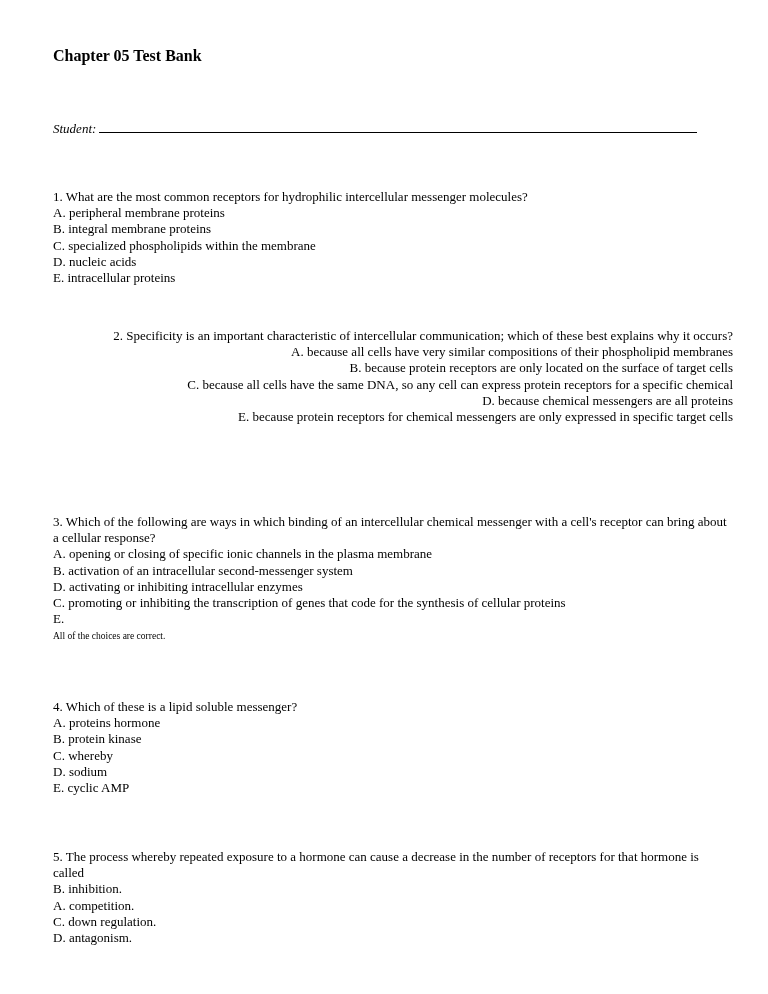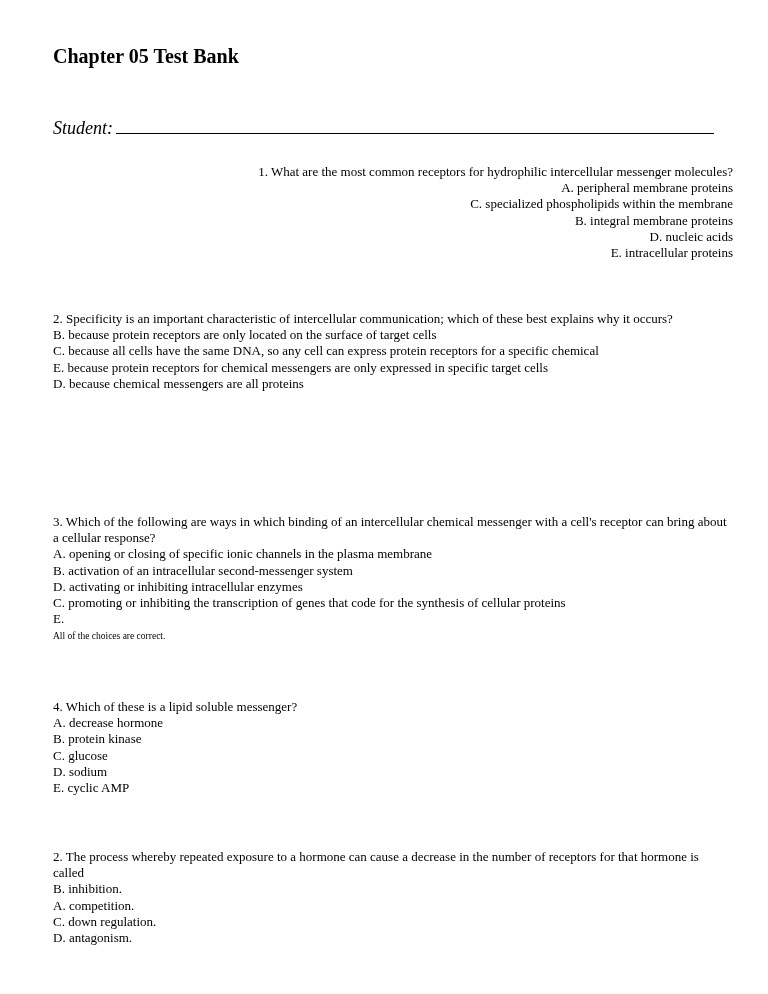--- a/index.html
+++ b/index.html
@@ -12,30 +12,30 @@
       height: 994px;
       position: relative;
       overflow: hidden;
       font-family: "Liberation Serif", "DejaVu Serif", serif;
       color: #000000;
     }
     .title {
       position: absolute;
       left: 53px;
       top: 42px;
-      font-size: 20px;
+      font-size: 16px;
       font-weight: bold;
       line-height: 28px;
       margin: 0;
     }
     .student {
       position: absolute;
       left: 53px;
       top: 120px;
-      font-size: 18px;
+      font-size: 13px;
       font-style: italic;
       line-height: 16px;
       white-space: nowrap;
     }
     .student-line {
       display: inline-block;
       width: 598px;
       border-bottom: 1px solid #000;
       height: 12px;
       margin-left: 3px;
@@ -62,55 +62,56 @@
   </style>
 </head>
 <body>
 
 <h1 class="title">Chapter 05 Test Bank</h1>
 
 <div class="student">
   <span>Student:</span><span class="student-line"></span>
 </div>
 
-<div class="question" style="top:164px;text-align:right;">
+<div class="question" style="top:189px;">
   <p class="q-stem">1. What are the most common receptors for hydrophilic intercellular messenger molecules?</p>
   <p class="q-option">A. peripheral membrane proteins</p>
+  <p class="q-option">B. integral membrane proteins</p>
   <p class="q-option">C. specialized phospholipids within the membrane</p>
-  <p class="q-option">B. integral membrane proteins</p>
   <p class="q-option">D. nucleic acids</p>
   <p class="q-option">E. intracellular proteins</p>
 </div>
 
-<div class="question" style="top:311px;">
+<div class="question" style="top:328px;text-align:right;">
   <p class="q-stem">2.  Specificity is an important characteristic of intercellular communication; which of these best explains why it occurs?</p>
+  <p class="q-option">A.  because all cells have very similar compositions of their phospholipid membranes</p>
   <p class="q-option">B.  because protein receptors are only located on the surface of target cells</p>
   <p class="q-option">C.  because all cells have the same DNA, so any cell can express protein receptors for a specific chemical</p>
+  <p class="q-option">D.  because chemical messengers are all proteins</p>
   <p class="q-option">E.  because protein receptors for chemical messengers are only expressed in specific target cells</p>
-  <p class="q-option">D.  because chemical messengers are all proteins</p>
 </div>
 
 <div class="question" style="top:482px;margin-top:32px;">
   <p class="q-stem">3. Which of the following are ways in which binding of an intercellular chemical messenger with a cell's receptor can bring about a cellular response?</p>
   <p class="q-option">A. opening or closing of specific ionic channels in the plasma membrane</p>
   <p class="q-option">B. activation of an intracellular second-messenger system</p>
   <p class="q-option">D. activating or inhibiting intracellular enzymes</p>
   <p class="q-option">C. promoting or inhibiting the transcription of genes that code for the synthesis of cellular proteins</p>
   <p class="q-option">E.</p>
 </div>
 <div class="note">All of the choices are correct.</div>
 
 <div class="question" style="top:699px;">
   <p class="q-stem">4.  Which of these is a lipid soluble messenger?</p>
-  <p class="q-option">A.  decrease hormone</p>
+  <p class="q-option">A.  proteins hormone</p>
   <p class="q-option">B.  protein kinase</p>
-  <p class="q-option">C.  glucose</p>
+  <p class="q-option">C.  whereby</p>
   <p class="q-option">D.  sodium</p>
   <p class="q-option">E.  cyclic AMP</p>
 </div>
 
 <div class="question" style="top:849px;">
-  <p class="q-stem">2.  The process whereby repeated exposure to a hormone can cause a decrease in the number of receptors for that hormone is called</p>
+  <p class="q-stem">5.  The process whereby repeated exposure to a hormone can cause a decrease in the number of receptors for that hormone is called</p>
   <p class="q-option">B.  inhibition.</p>
   <p class="q-option">A.  competition.</p>
   <p class="q-option">C.  down regulation.</p>
   <p class="q-option">D.  antagonism.</p>
 </div>
 
 </body></html>

